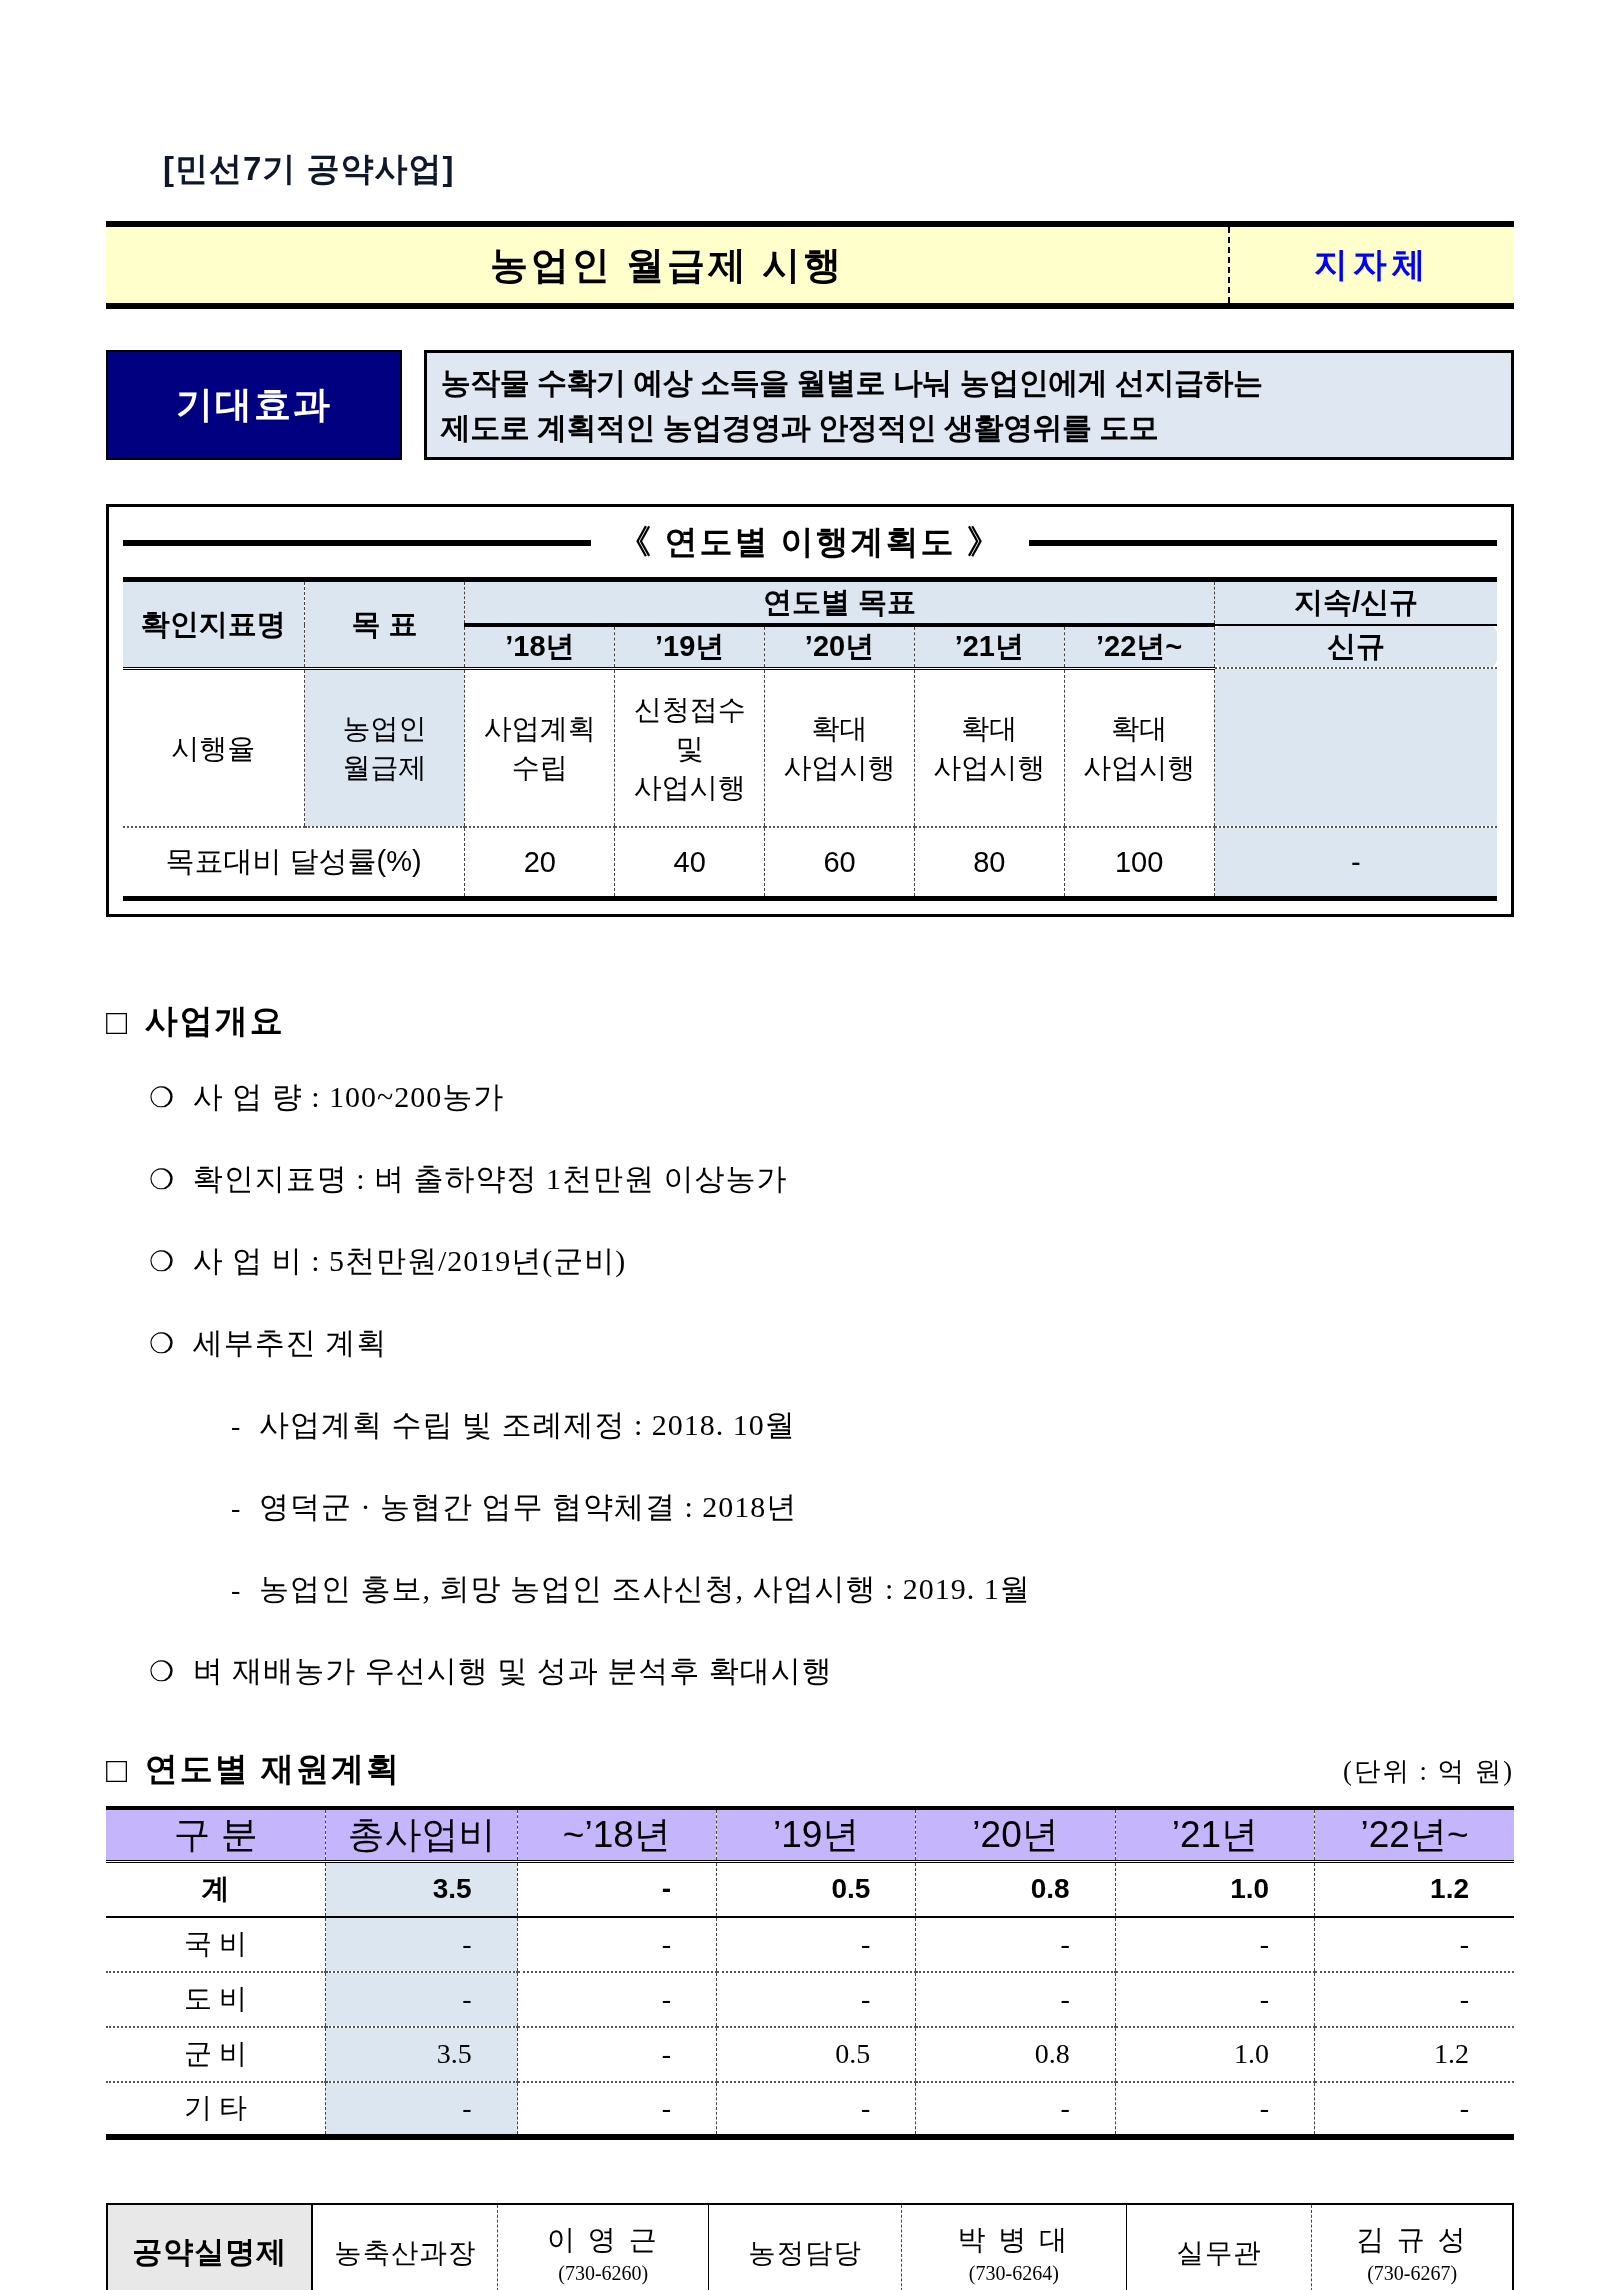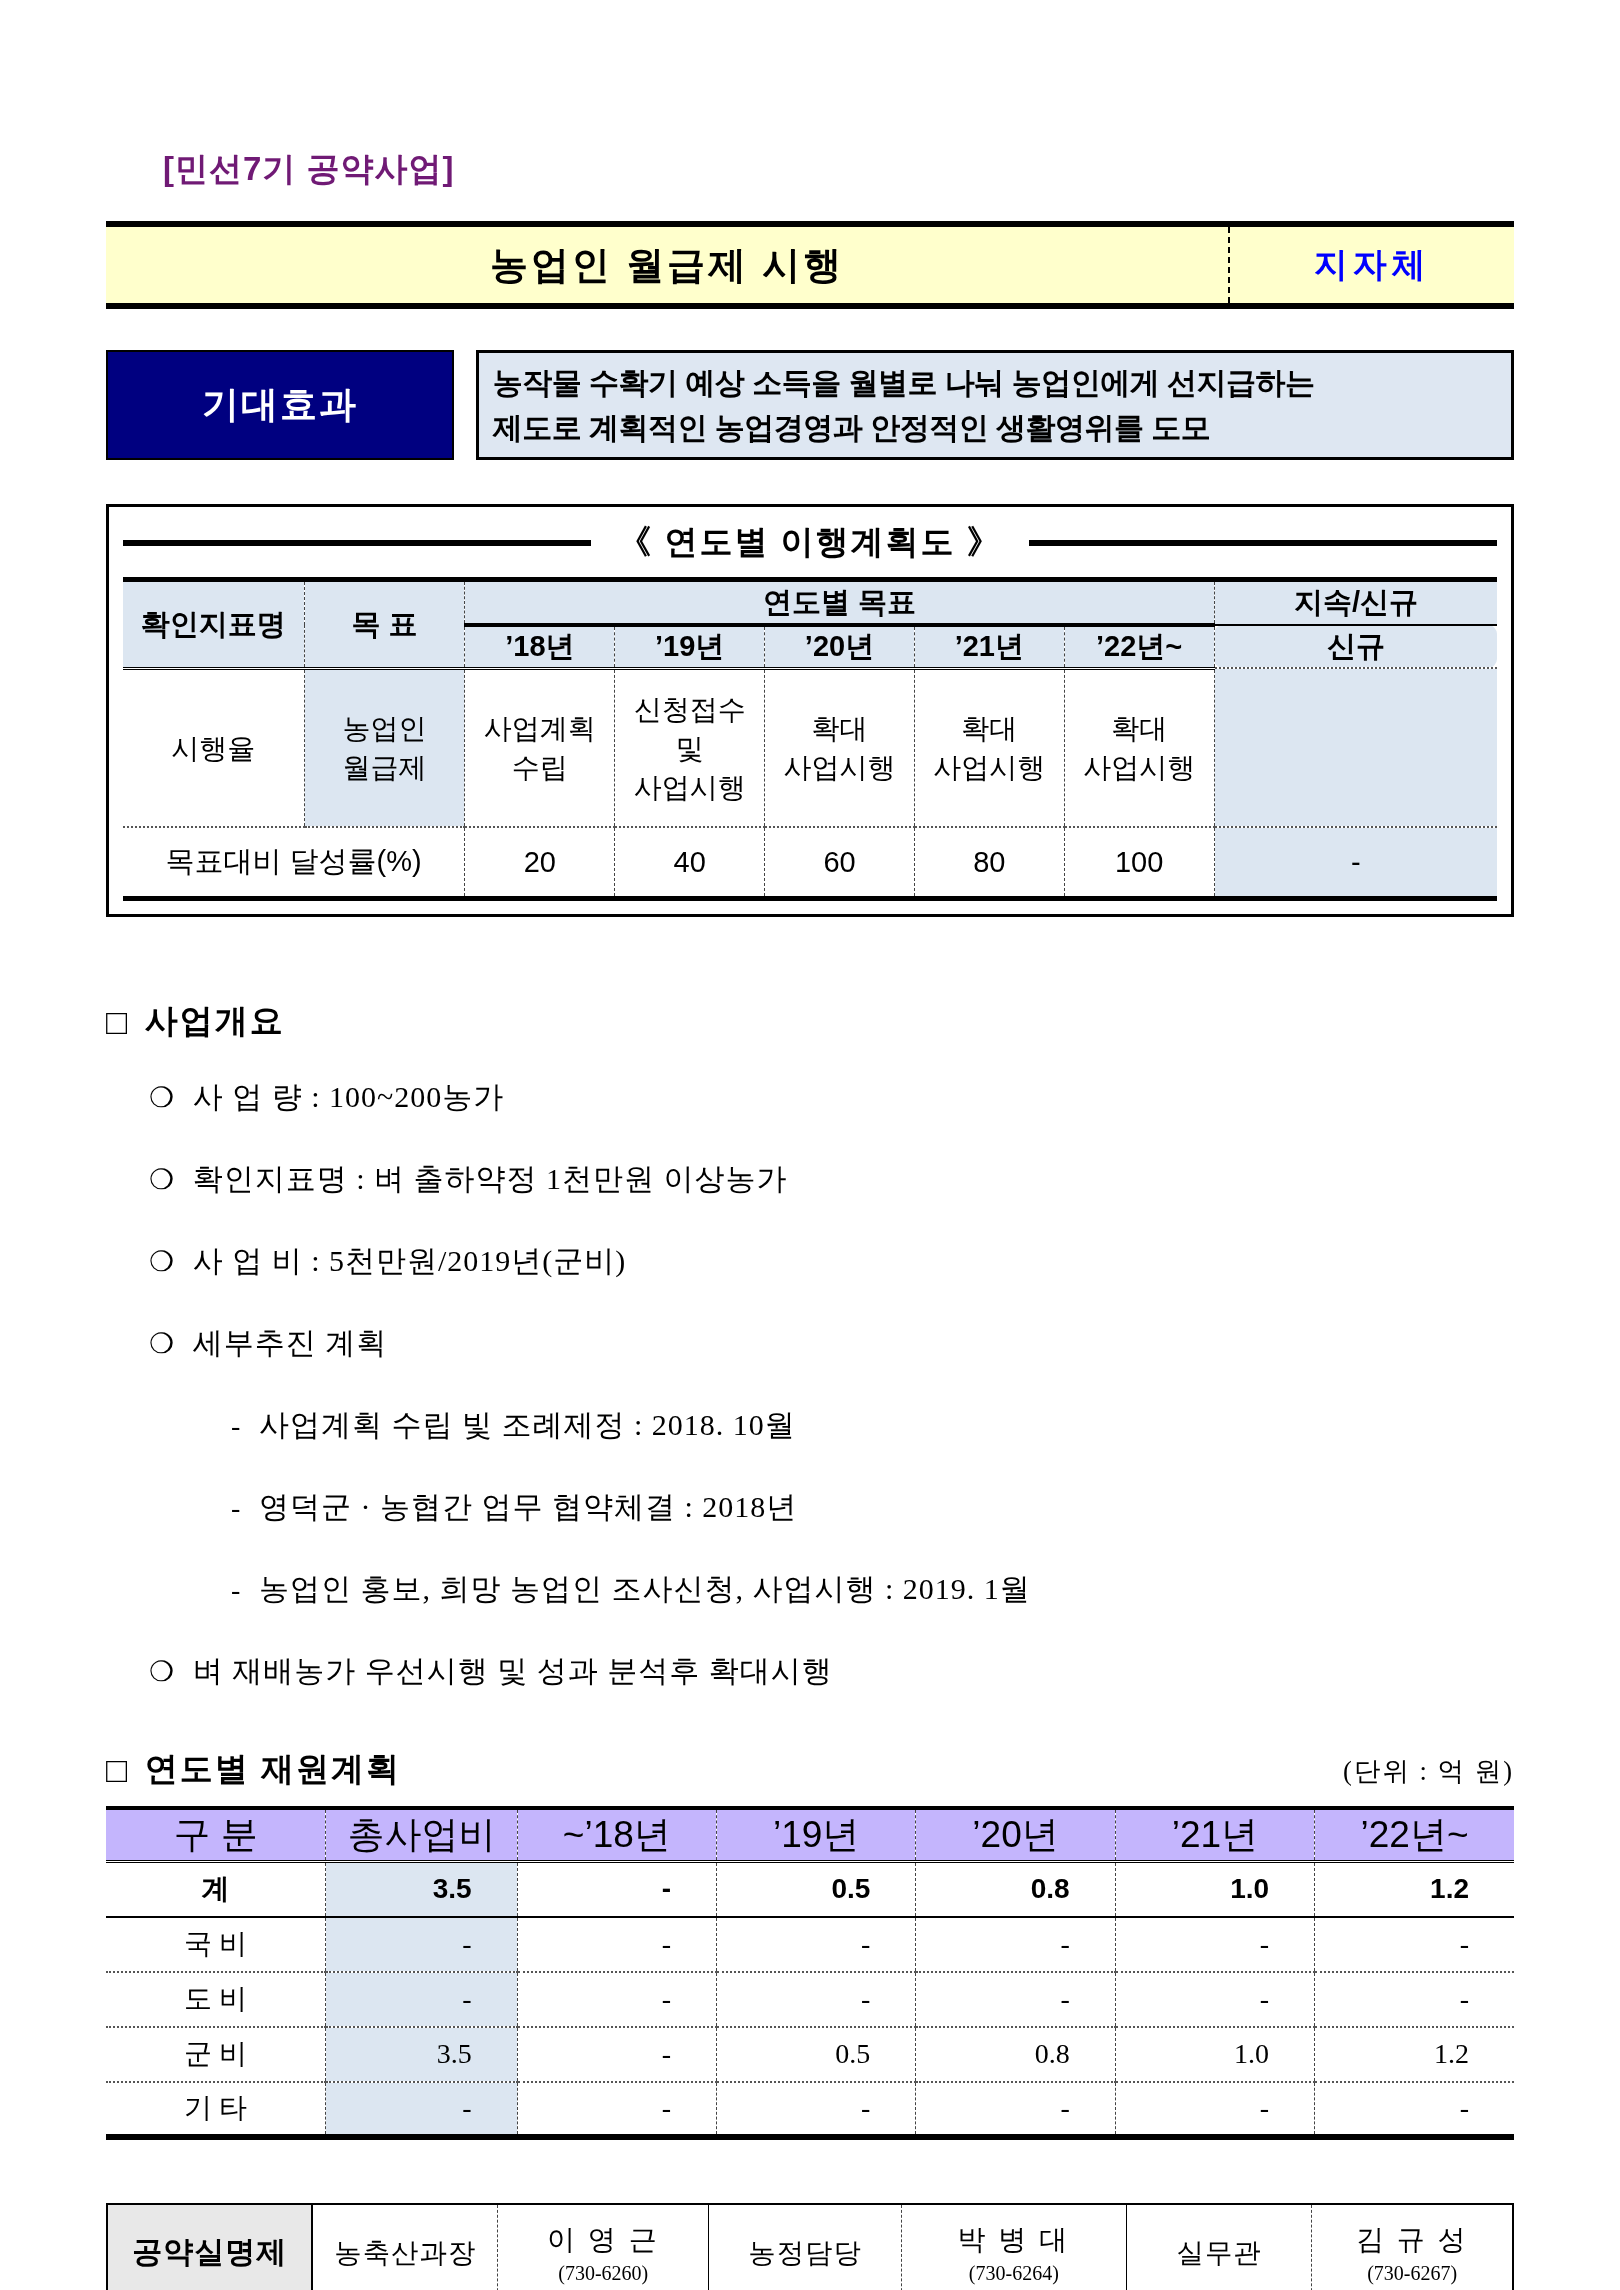--- a/index.html
+++ b/index.html
@@ -2,30 +2,30 @@
 <html><head>
 <meta charset="utf-8">
 <style>
   * { margin:0; padding:0; box-sizing:border-box; }
   html,body { background:#888; }
   body { font-family:"Liberation Sans","DejaVu Sans",sans-serif; color:#000; }
   .page { position:relative; width:1620px; height:2291px; background:#ffffff; margin:0 auto; overflow:hidden; }
   .content { padding:147px 106px 0 106px; }
 
   
-  .tag { color:#701a75; font-weight:bold; font-size:33px; margin-left:57px; letter-spacing:1px; }
+  .tag { color:#0f172a; font-weight:bold; font-size:33px; margin-left:57px; letter-spacing:1px; }
 
   
   .title-bar { margin-top:29px; display:flex; background:#FFFFCC; border-top:6.9px solid #000; border-bottom:6.9px solid #000; height:88px; }
   .title-main { flex:0 0 79.7%; display:flex; align-items:center; justify-content:center; font-size:38px; font-weight:bold; letter-spacing:2.9px; }
   .title-agency { flex:1; border-left:2px dashed #000; display:flex; align-items:center; justify-content:center; color:#0000FF; font-size:34px; font-weight:bold; letter-spacing:4.9px; }
 
   
   .effect-row { margin-top:41px; display:flex; align-items:stretch; }
-  .effect-label { width:348px; background:#000080; border:2.9px solid #000; color:#fff; font-size:37px; font-weight:bold; display:flex; align-items:center; justify-content:center; letter-spacing:2px; }
+  .effect-label { width:296px; background:#000080; border:2.9px solid #000; color:#fff; font-size:37px; font-weight:bold; display:flex; align-items:center; justify-content:center; letter-spacing:2px; }
   .effect-box { flex:1; margin-left:22px; border:3.9px solid #000; background:#DEE7F2; padding:6.9px 3.9px 6.9px 13.7px; font-weight:bold; font-size:30px; line-height:45px; letter-spacing:-0.5px; }
 
   
   .section-box { margin-top:44px; border:3.9px solid #000; padding:9.8px 13.7px 13.7px 13.7px; }
   .section-title-row { display:flex; align-items:center; margin:3.9px 0 11.8px 0; }
   .rule { flex:1; height:5.9px; background:#000; }
   .section-title { padding:0 27.4px; font-size:33px; font-weight:bold; letter-spacing:2px; }
 
   table { border-collapse:collapse; width:100%; table-layout:fixed; }
   th, td { text-align:center; vertical-align:middle; overflow:hidden; }

